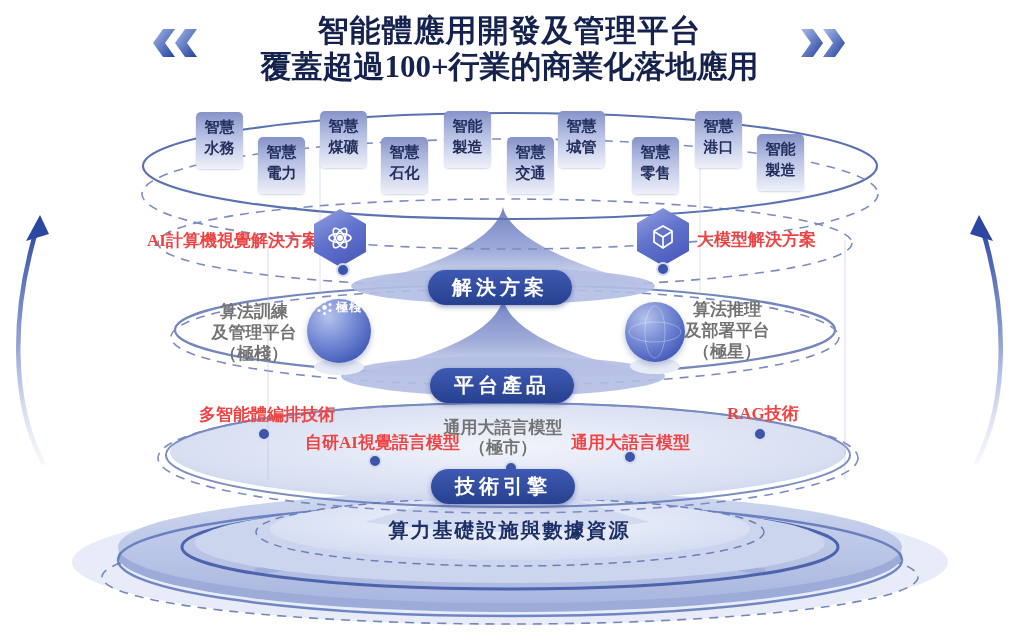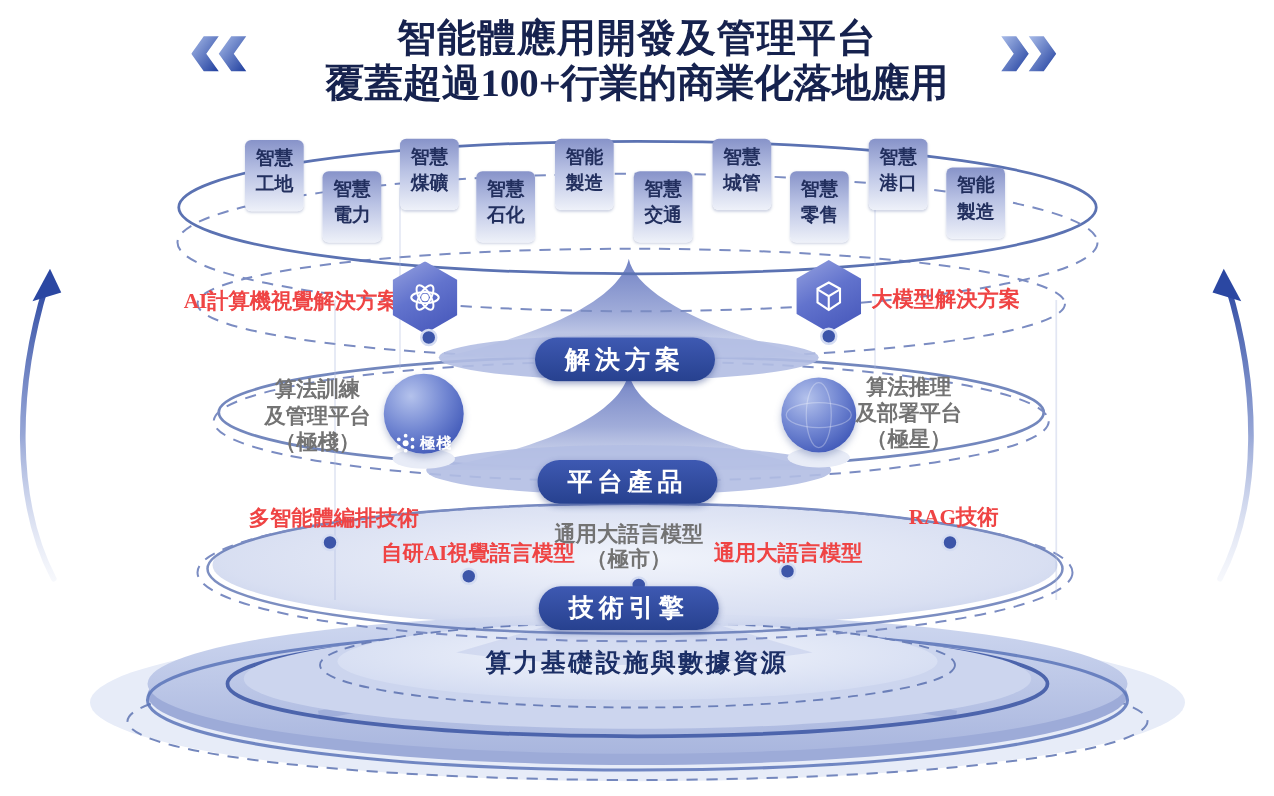--- a/index.html
+++ b/index.html
@@ -19,21 +19,21 @@
        background:linear-gradient(150deg,#96a2e0 0%,#6273cd 45%,#4354b8 100%);}
   .node-dot{position:absolute;width:10px;height:10px;border-radius:50%;background:#3c55a9;
             border:2px solid #d4dcf2;box-sizing:content-box;}
   .pill{position:absolute;transform:translateX(-50%);padding:4px 24px;border-radius:19px;white-space:nowrap;
         background:linear-gradient(180deg,#3e59b2 0%,#27418f 100%);color:#fff;font-size:20px;font-weight:bold;
         letter-spacing:4px;box-shadow:0 2px 5px rgba(40,60,130,.45);}
   .lbl{position:absolute;font-weight:bold;font-size:17px;white-space:nowrap;color:#ef4444;}
   .lbl-col{position:absolute;font-weight:bold;font-size:17px;line-height:21px;text-align:center;color:#737373;}
   .sphere{position:absolute;border-radius:50%;
           background:radial-gradient(circle at 34% 28%,#b4c2ec 0%,#7186d2 45%,#445cba 78%,#35499f 100%);
-          display:flex;align-items:flex-end;justify-content:center;box-shadow:0 3px 6px rgba(70,90,150,.35);}
+          display:flex;align-items:flex-start;justify-content:center;box-shadow:0 3px 6px rgba(70,90,150,.35);}
   .sphere .logo{display:flex;align-items:center;gap:3px;color:#fff;font-size:12px;font-weight:bold;letter-spacing:1px;}
   .foundation{position:absolute;left:0;right:0;top:517px;text-align:center;font-size:20px;
               font-weight:bold;letter-spacing:2px;color:#1c2f66;}
 </style>
 </head>
 <body>
 
 <div class="canvas">
 
   <svg class="bg" width="1019" height="637" viewBox="0 0 1019 637">
@@ -139,27 +139,27 @@
     <defs>
         <linearGradient id="gChevR" x1="0" y1="0" x2="1" y2="1">
       <stop offset="0" stop-color="#a9bce9"></stop>
           <stop offset="1" stop-color="#1f3e9e"></stop>
         </linearGradient>
       </defs>
     <path d="M4,1 L16,1 L26,15 L16,29 L4,29 L14,15 Z" fill="url(#gChevR)"></path>
     <path d="M26,1 L38,1 L48,15 L38,29 L26,29 L36,15 Z" fill="url(#gChevR)"></path>
   </svg>
 
-  <div class="app-box" style="left:196px;top:112px"><span>智慧工地</span></div>
+  <div class="app-box" style="left:196px;top:112px"><span>智慧水務</span></div>
   <div class="app-box" style="left:258px;top:137px"><span>智慧電力</span></div>
   <div class="app-box" style="left:320px;top:111px"><span>智慧煤礦</span></div>
   <div class="app-box" style="left:381px;top:137px"><span>智慧石化</span></div>
   <div class="app-box" style="left:444px;top:111px"><span>智能製造</span></div>
   <div class="app-box" style="left:507px;top:137px"><span>智慧交通</span></div>
-  <div class="app-box" style="left:570px;top:111px"><span>智慧城管</span></div>
+  <div class="app-box" style="left:558px;top:111px"><span>智慧城管</span></div>
   <div class="app-box" style="left:632px;top:137px"><span>智慧零售</span></div>
   <div class="app-box" style="left:695px;top:111px"><span>智慧港口</span></div>
   <div class="app-box" style="left:757px;top:134px"><span>智能製造</span></div>
 
   <div class="lbl" style="left:147px;top:229px">AI計算機視覺解決方案</div>
   <div class="hex" style="left:314px;top:209px">
     <svg width="28" height="28" viewBox="0 0 28 28">
       <circle cx="14" cy="14" r="3" fill="#fff"></circle>
       <ellipse cx="14" cy="14" rx="11" ry="4.5" fill="none" stroke="#fff" stroke-width="1.6"></ellipse>
       <ellipse cx="14" cy="14" rx="11" ry="4.5" fill="none" stroke="#fff" stroke-width="1.6" transform="rotate(60 14 14)"></ellipse>

